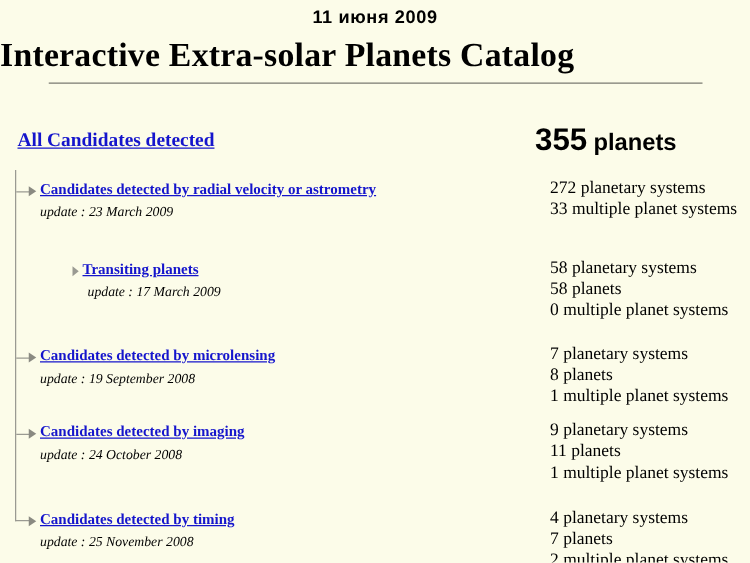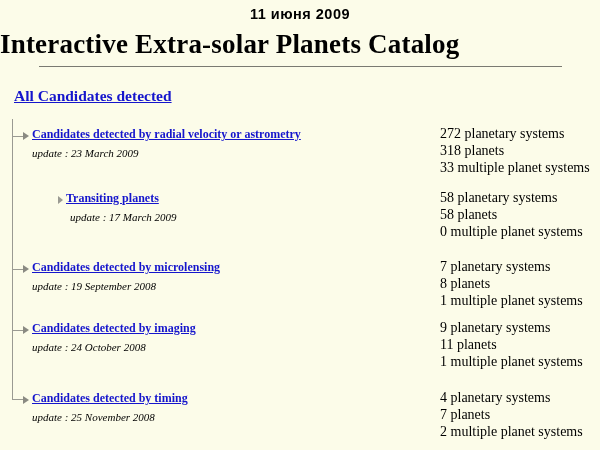--- a/index.html
+++ b/index.html
@@ -43,21 +43,21 @@
     height: 1px;
     background: #7a7a72;
     margin: 6px auto 0 auto;
     width: 523px;
   }
 
   
   .summary-row {
     position: relative;
     height: 36px;
-    margin-top: 14px;
+    margin-top: 31px;
   }
   .all-candidates-link {
     position: absolute;
     left: 14px;
     top: 6px;
     font-family: "Liberation Serif", serif;
     font-weight: bold;
     font-size: 15.5px;
     color: #1515cc;
     text-decoration: underline;
@@ -180,34 +180,36 @@
 
 <div class="page">
 
   <div class="date-line">11 июня  2009</div>
 
   <div class="catalog-title">Interactive Extra-solar Planets Catalog</div>
   <div class="title-rule"></div>
 
   <div class="summary-row">
     <a class="all-candidates-link">All Candidates detected</a>
+    <div class="planet-total">
+      <span class="count">355</span><span class="unit">planets</span>
+    </div>
   </div>
 
   <div class="tree">
     <div class="tree-trunk"></div>
     <div class="tree-foot"></div>
 
     <div class="entry" style="top:8px;">
       <div class="branch-stub"></div>
       <div class="arrow-head"></div>
       <a class="entry-link level1">Candidates detected by radial velocity or astrometry</a>
       <div class="entry-update level1">update : 23 March 2009</div>
       <div class="stats">
         <div>272 planetary systems</div>
-        <div>318 planets</div>
         <div>33 multiple planet systems</div>
       </div>
     </div>
 
     <div class="entry" style="top:72px;">
       <div class="sub-arrow-head"></div>
       <a class="entry-link level2">Transiting planets</a>
       <div class="entry-update level2">update : 17 March 2009</div>
       <div class="stats">
         <div>58 planetary systems</div>

